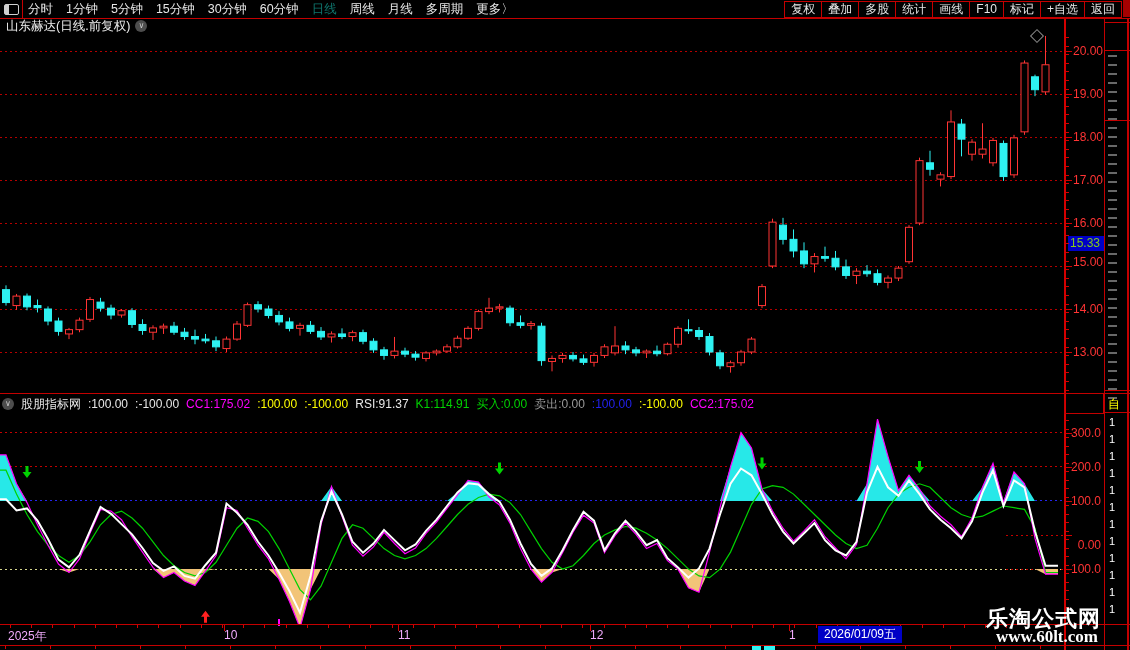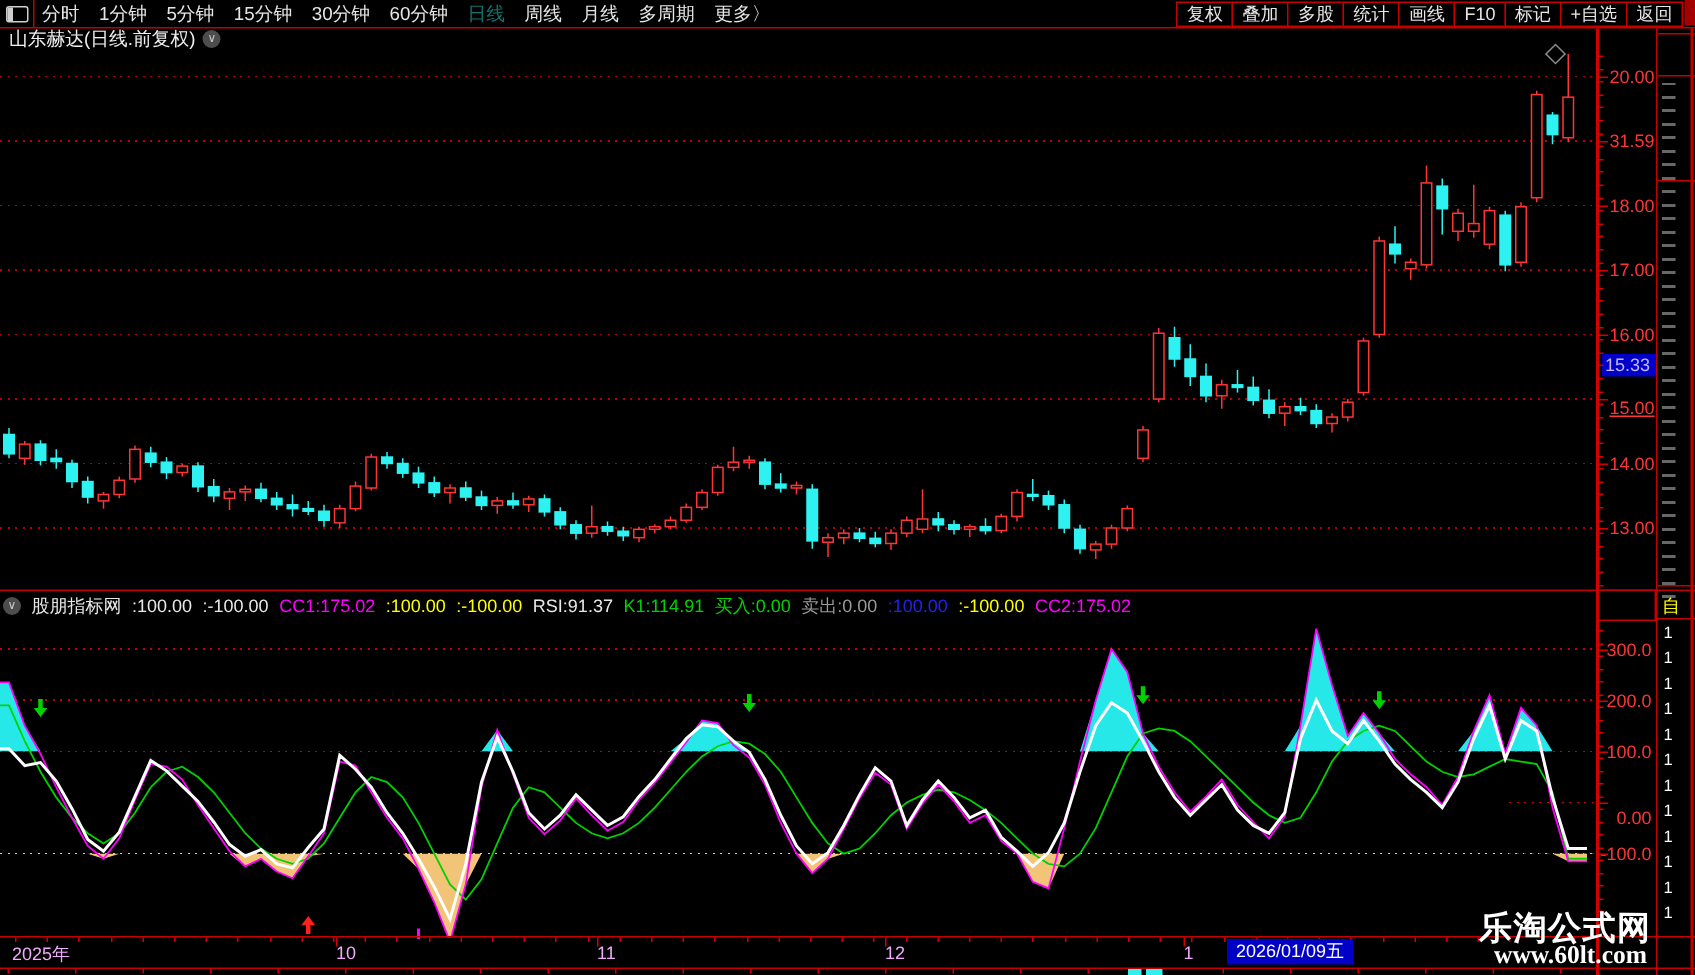--- a/index.html
+++ b/index.html
@@ -17,21 +17,21 @@
   .tbtn{border:1px solid #c40000;color:#e6e6e6;font-size:12px;padding:0 6px;line-height:15px;margin-left:-1px;white-space:nowrap;background:#000;}
   #tb-endblock{position:absolute;right:0;top:0;width:7px;height:17px;background:#a40000;}
   #title-row{position:absolute;left:6px;top:19px;height:14px;display:flex;align-items:center;gap:5px;z-index:9;}
   #chart-title{color:#f0f0f0;font-size:12.5px;}
   .cicon{width:12px;height:12px;border-radius:50%;background:#4d4d4d;color:#c8c8c8;font-size:8px;line-height:12px;text-align:center;}
   svg{position:absolute;left:0;z-index:2;}
   #axis-col{position:absolute;left:1064px;top:19px;width:41px;height:631px;background:#000;border-left:2px solid #d40000;box-sizing:border-box;z-index:6;}
   .plabel{position:absolute;left:7px;color:#ff3434;font-size:12px;white-space:nowrap;}
   .ilabel{position:absolute;right:4px;color:#ff3434;font-size:12px;white-space:nowrap;}
   .tick{position:absolute;left:0;height:1px;background:#d40000;}
-  #price-cursor{position:absolute;left:2px;top:217px;width:37px;height:15px;background:#0000c6;color:#c4b5fd;font-size:12px;line-height:15px;padding-left:2px;}
+  #price-cursor{position:absolute;left:2px;top:217px;width:37px;height:15px;background:#0000c6;color:#84cc16;font-size:12px;line-height:15px;padding-left:2px;}
   #ind-header{position:absolute;left:2px;top:394px;width:1060px;height:20px;display:flex;align-items:center;gap:7px;z-index:5;white-space:nowrap;overflow:hidden;}
   .hseg{font-size:12px;}
   #ind-axis-cell{position:absolute;left:1064px;top:393px;width:40px;height:21px;border:1px solid #c40000;box-sizing:border-box;z-index:7;}
   #timeline{position:absolute;left:0;top:625px;width:1130px;height:20px;background:#000;z-index:4;}
   .tllabel{position:absolute;top:3px;color:#f0abfc;font-size:12px;}
   .tltick{position:absolute;top:0;width:1px;background:#d40000;}
   #date-cursor{position:absolute;top:1px;height:17px;background:#0000c6;color:#fff;font-size:12px;line-height:17px;text-align:center;z-index:5;}
   #sliver{position:absolute;left:0;top:646px;width:1130px;height:4px;background:#000;z-index:4;}
   #right-strip{position:absolute;left:1105px;top:19px;width:25px;height:631px;background:#000;z-index:6;}
   .rs-sep{position:absolute;left:0;width:25px;height:1px;background:#c40000;}
@@ -348,25 +348,25 @@
     <path d="M25.5,52.029999999999994h3v6h3l-4.5,6l-4.5,-6h3z" fill="#00d200"></path>
     <path d="M498,48.62h3v6h3l-4.5,6l-4.5,-6h3z" fill="#00d200"></path>
     <path d="M760.5,43.504999999999995h3v6h3l-4.5,6l-4.5,-6h3z" fill="#00d200"></path>
     <path d="M918,46.91499999999999h3v6h3l-4.5,6l-4.5,-6h3z" fill="#00d200"></path>
     <path d="M204,208.72500000000002h3v-6h3l-4.5,-6l-4.5,6h3z" fill="#ff2020"></path>
   </svg>
 
 <div id="axis-col">
   <div id="price-cursor">15.33</div>
 <div class="plabel" style="top: 25px;">20.00</div>
-    <div class="plabel" style="top: 68px;">31.59</div>
+    <div class="plabel" style="top: 68px;">19.00</div>
     <div class="plabel" style="top: 111px;">18.00</div>
     <div class="plabel" style="top: 154px;">17.00</div>
     <div class="plabel" style="top: 197px;">16.00</div>
-    <div class="plabel" style="top: 246px; text-decoration: underline;">15.00</div>
+    <div class="plabel" style="top: 236px;">15.00</div>
     <div class="plabel" style="top: 283px;">14.00</div>
     <div class="plabel" style="top: 326px;">13.00</div>
     <div class="tick" style="top: 18px; width: 3px;"></div>
     <div class="tick" style="top: 26.6px; width: 3px;"></div>
     <div class="tick" style="top: 35.2px; width: 3px;"></div>
     <div class="tick" style="top: 43.8px; width: 3px;"></div>
     <div class="tick" style="top: 52.4px; width: 3px;"></div>
     <div class="tick" style="top: 61px; width: 3px;"></div>
     <div class="tick" style="top: 69.6px; width: 3px;"></div>
     <div class="tick" style="top: 78.2px; width: 3px;"></div>

